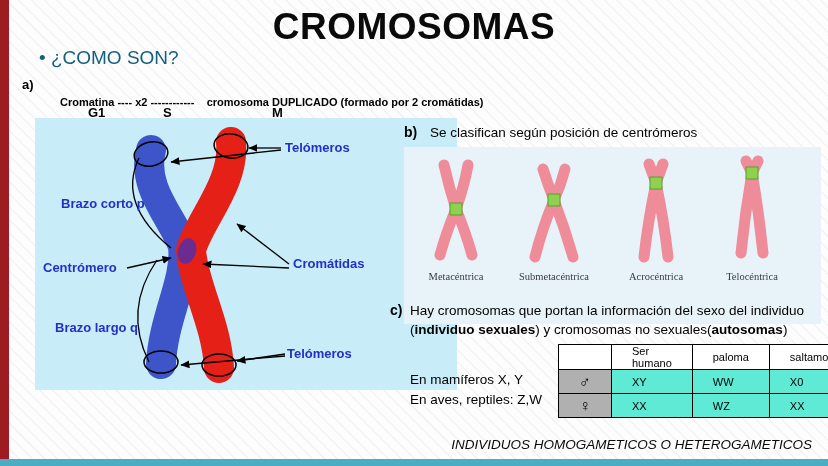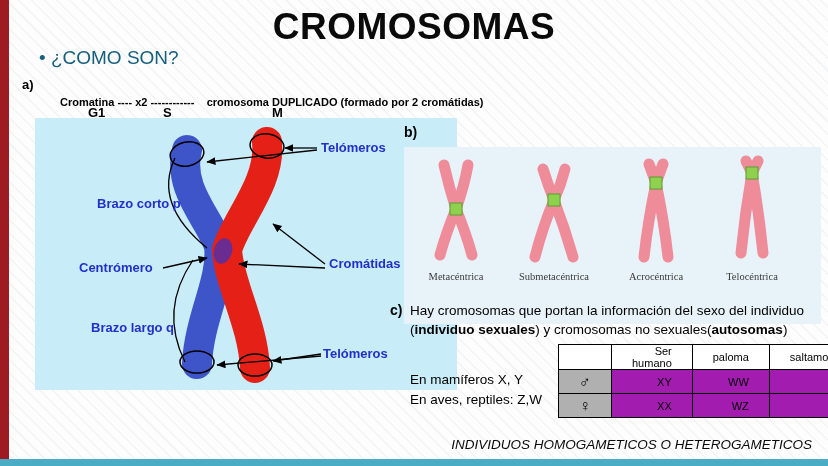--- a/index.html
+++ b/index.html
@@ -13,33 +13,33 @@
     background-image:repeating-linear-gradient(45deg, rgba(110,130,145,0.08) 0px, rgba(110,130,145,0.08) 1.5px, transparent 1.5px, transparent 9px);
   }
   .left-bar{position:absolute;left:0;top:0;width:9px;height:100%;background:var(--bar-red);}
   .bottom-bar{position:absolute;left:0;bottom:0;width:100%;height:7px;background:var(--bar-teal);z-index:5;}
   .title{position:absolute;top:6px;left:0;right:0;text-align:center;font-size:37px;font-weight:900;color:#0a0a0a;letter-spacing:0.5px;}
   .question{position:absolute;top:47px;left:30px;font-size:19px;color:var(--heading-teal);margin-left:9px;}
   .lbl-a{position:absolute;top:77px;left:22px;font-size:13px;font-weight:bold;color:#000;}
   .phase{position:absolute;top:77px;font-size:13px;font-weight:bold;color:#000;margin-top:28px;}
   .phase-g1{left:88px;} .phase-s{left:163px;} .phase-m{left:272px;}
   .chromatin-line{position:absolute;top:96px;left:60px;font-size:11px;font-weight:bold;color:#000;white-space:pre;}
-  .diagram-panel{position:absolute;left:35px;top:118px;width:422px;height:272px;background:var(--panel-blue);padding-left:36px;}
+  .diagram-panel{position:absolute;left:35px;top:118px;width:422px;height:272px;background:var(--panel-blue);}
   .lbl-b{position:absolute;top:124px;left:404px;font-size:14px;font-weight:bold;color:#000;}
   .b-text{position:absolute;top:125px;left:430px;font-size:13.5px;color:#000;}
   .b-panel{position:absolute;left:404px;top:147px;width:417px;height:177px;background:#e8f3f9;}
   .lbl-c{position:absolute;top:302px;left:390px;font-size:14px;font-weight:bold;color:#000;}
   .c-par{position:absolute;top:301px;left:410px;width:400px;font-size:13.5px;line-height:1.42;color:#000;}
   .c-mam{position:absolute;top:372px;left:410px;font-size:13.5px;color:#000;}
   .c-aves{position:absolute;top:392px;left:410px;font-size:13.5px;color:#000;}
   table.sex{position:absolute;left:558px;top:344px;border-collapse:collapse;font-size:11px;color:#000;background:#fff;}
-  table.sex td,table.sex th{border:1px solid #000;text-align:right;padding:0 20px;height:24px;font-weight:normal;}
+  table.sex td,table.sex th{border:1px solid #000;text-align:left;padding:0 20px;height:24px;font-weight:normal;}
   table.sex .col-sym{width:28px;} .col-h{width:80px;} .col-p{width:72px;} .col-s{width:80px;}
   table.sex .hdr{background:#fff;}
-  table.sex .data{background:#a21caf;margin-top:7px;}
+  table.sex .data{background:#5eead4;margin-top:7px;}
   table.sex .sym{background:#b0b0b0;font-size:16px;font-weight:bold;}
   .footer{position:absolute;top:437px;left:400px;right:16px;text-align:right;font-style:italic;font-size:13.5px;color:#0a0a0a;}
   .type-label{font-family:"Liberation Serif",serif;}
 </style>
 </head>
 <body>
 
 <div class="slide">
   <div class="left-bar"></div>
   <div class="bottom-bar"></div>
@@ -84,20 +84,21 @@
       <text x="250" y="34" font-size="13" font-weight="bold" fill="#2230C8">Telómeros</text>
       <text x="26" y="90" font-size="13" font-weight="bold" fill="#2230C8">Brazo corto p</text>
       <text x="8" y="154" font-size="13" font-weight="bold" fill="#2230C8">Centrómero</text>
       <text x="258" y="150" font-size="13" font-weight="bold" fill="#2230C8">Cromátidas</text>
       <text x="20" y="214" font-size="13" font-weight="bold" fill="#2230C8">Brazo largo q</text>
       <text x="252" y="240" font-size="13" font-weight="bold" fill="#2230C8">Telómeros</text>
     </svg>
   </div>
 
   <div class="lbl-b">b)</div>
+  <div class="b-text">Se clasifican  según posición de centrómeros</div>
   <div class="b-panel">
     <svg width="417" height="143" viewBox="0 0 417 143">
 
       <g stroke="#EF8C9A" stroke-width="11" stroke-linecap="round" fill="none">
         <path d="M 52 62 Q 45 40 40 18"></path>
           <path d="M 52 62 Q 60 40 64 18"></path>
         <path d="M 52 62 Q 42 86 36 108"></path>
           <path d="M 52 62 Q 62 86 68 108"></path>
       </g>
       <rect x="46" y="56" width="12" height="12" fill="#8FD14F" stroke="#5a9e2f"></rect>

